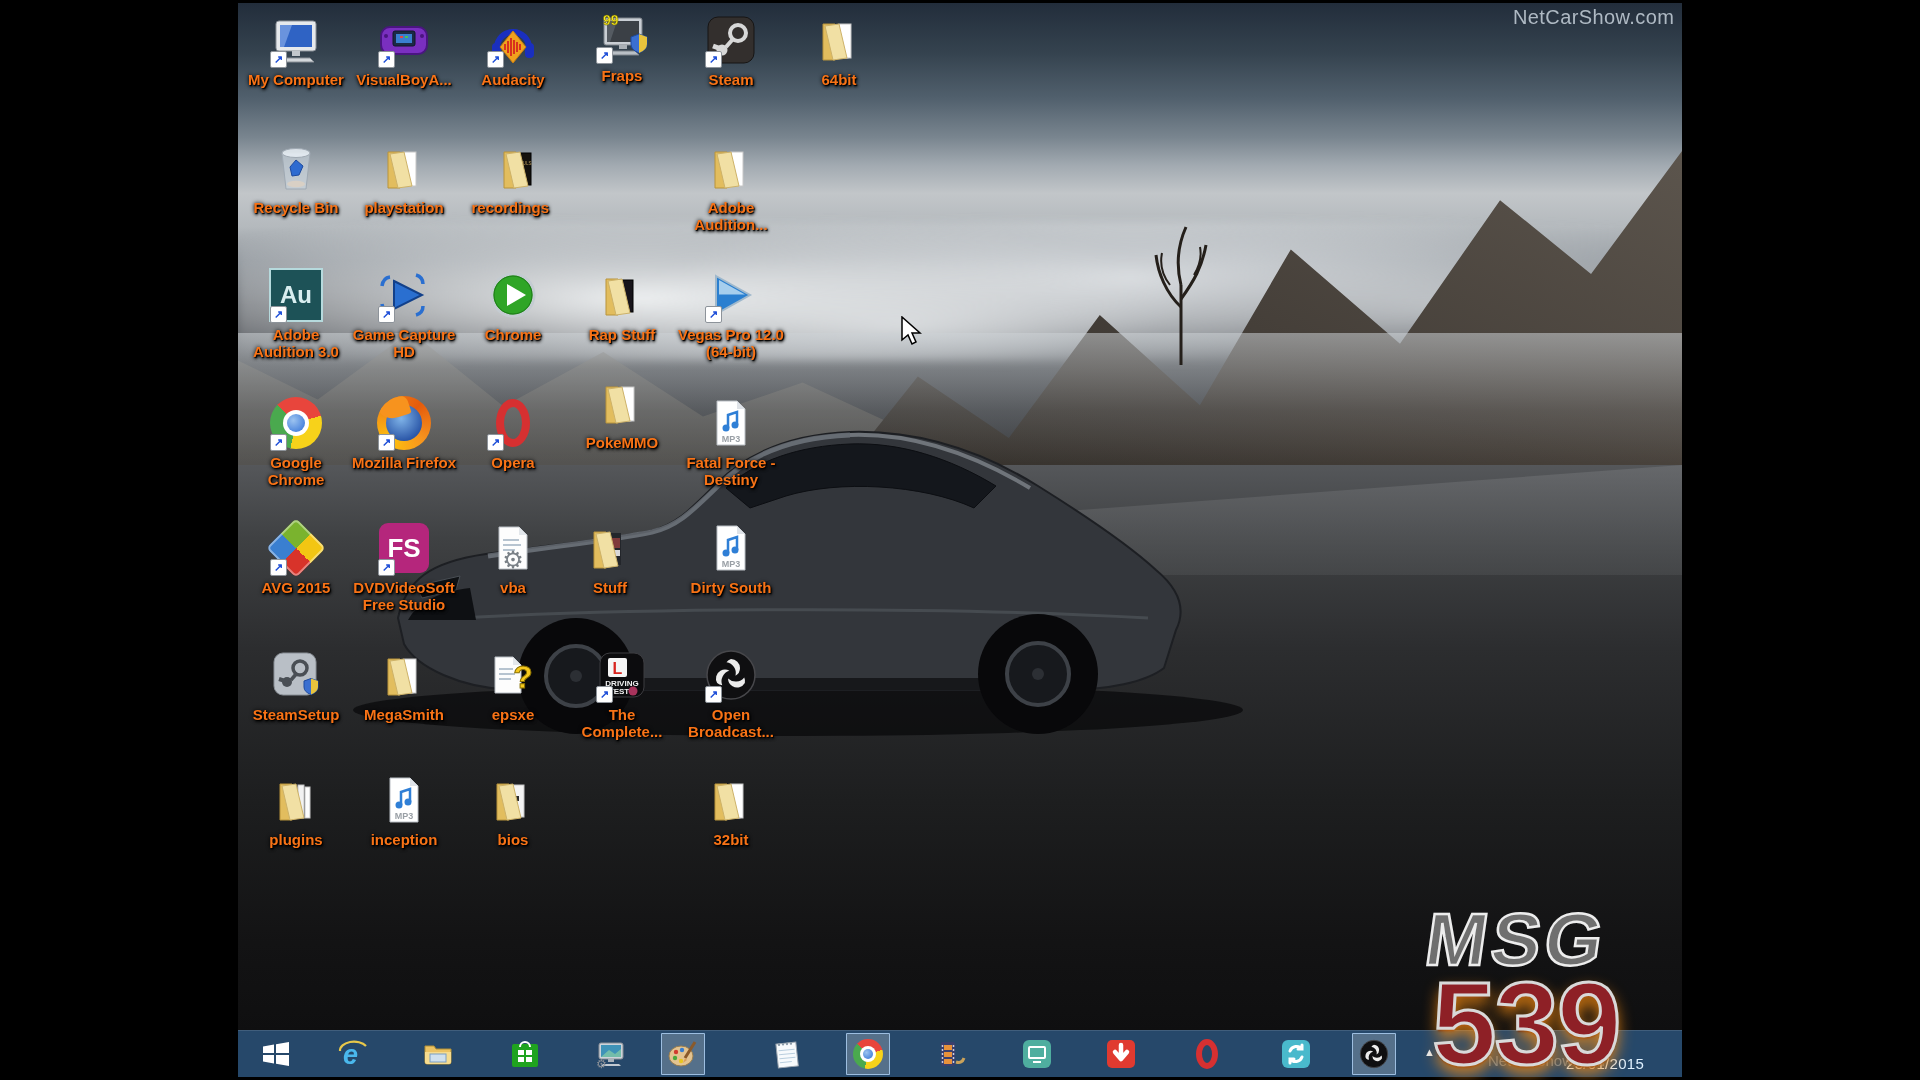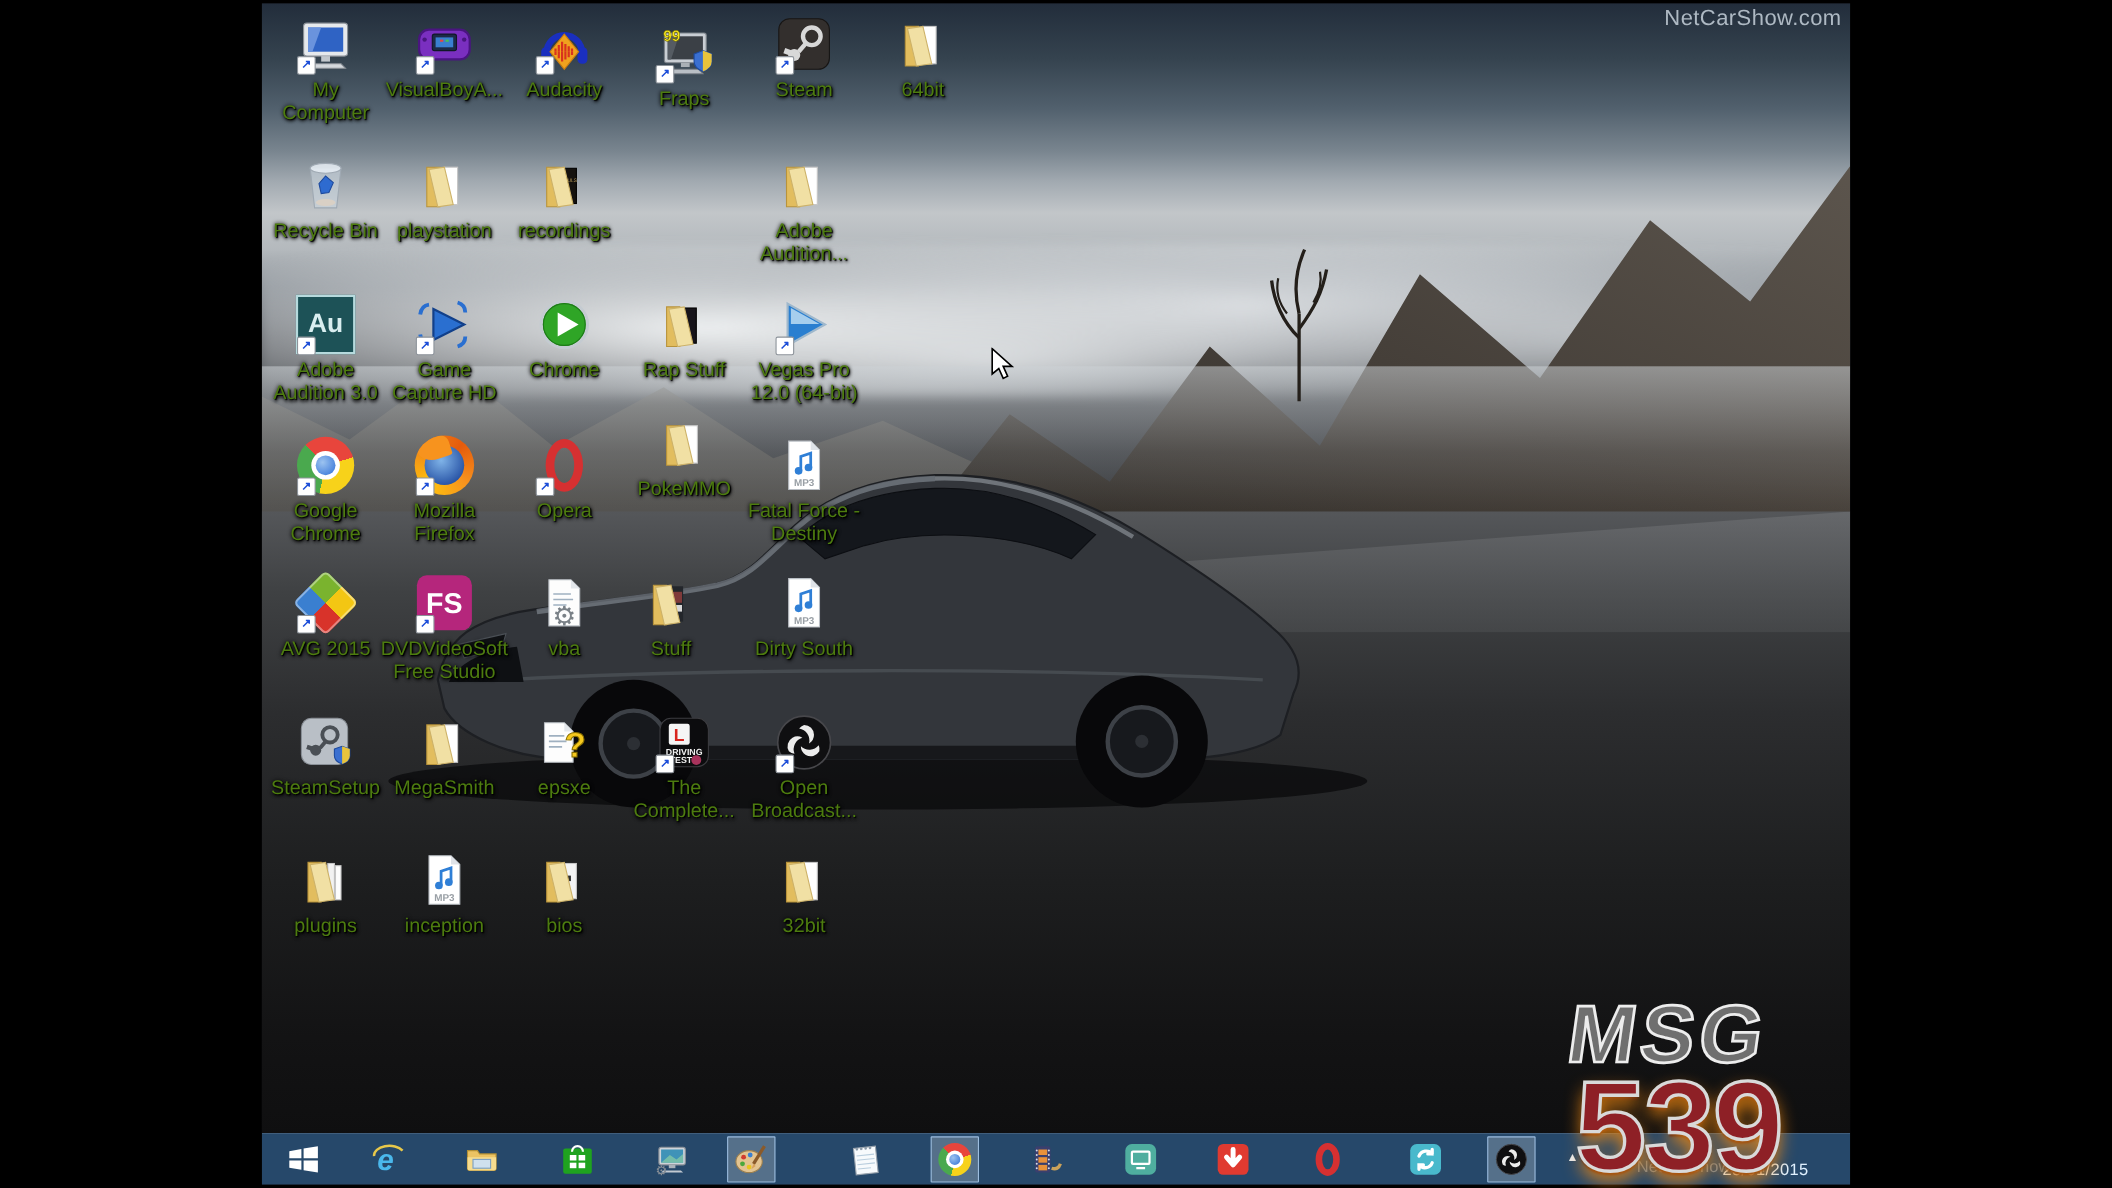--- a/index.html
+++ b/index.html
@@ -29,22 +29,22 @@
     background:linear-gradient(180deg,#55575a 0%,#3f4143 12%,#2c2d2f 30%,#1d1e1f 55%,#131314 78%,#0d0d0e 100%);}
   .road-light{position:absolute;left:44%;right:0;top:462px;height:110px;opacity:.65;
     background:linear-gradient(180deg,#6f7174,#4a4c4e);clip-path:polygon(0 55%,100% 0,100% 100%,0 100%);}
   .tree{position:absolute;left:898px;top:212px;}
   #car{position:absolute;left:100px;top:315px;width:915px;height:430px;}
   
   #icons{position:absolute;inset:0;}
   .dicon{position:absolute;width:108px;display:flex;flex-direction:column;align-items:center;}
   .dart{position:relative;width:58px;height:58px;display:flex;align-items:center;justify-content:center;}
   .dart svg{width:56px;height:56px;}
-  .dlabel{margin-top:2px;font-size:18px;color:#4d7c0f;text-align:center;line-height:1.15;
-    text-shadow:1px 1px 1px #000,0 0 4px #000,1px 2px 3px rgba(0,0,0,.9);}
+  .dlabel{margin-top:2px;font-size:15px;color:#f97316;text-align:center;line-height:1.15;
+    text-shadow:1px 1px 1px #000,0 0 4px #000,1px 2px 3px rgba(0,0,0,.9);font-weight:bold;}
   .scut{position:absolute;left:3px;bottom:1px;width:15px;height:15px;background:#fff;
     border:1px solid #8d939a;border-radius:2px;display:flex;align-items:center;justify-content:center;
     font-size:11px;font-weight:bold;color:#1d4ed8;line-height:1;}
   .sq-au{width:50px;height:50px;background:#1d5257;border:2px solid #b6dadd;color:#d9eef0;
     display:flex;align-items:center;justify-content:center;font-size:24px;font-weight:bold;}
   .sq-fs{width:50px;height:50px;background:#b5267c;border-radius:9px;color:#fff;
     display:flex;align-items:center;justify-content:center;font-size:26px;font-weight:bold;}
   .cicon{width:52px;height:52px;border-radius:50%;
     background:conic-gradient(from -45deg,#e8453c 0 33%,#f7d21a 0 66%,#4aa94e 0 100%);position:relative;}
   .cicon::before{content:"";position:absolute;inset:13px;border-radius:50%;background:#fff;}
@@ -166,21 +166,21 @@
     <rect x="7" y="31" width="9" height="15" rx="4" fill="#1a2fbf"></rect>
               <rect x="40" y="31" width="9" height="15" rx="4" fill="#1a2fbf"></rect>
     <polygon points="28,19 41,35 28,51 15,35" fill="#f0a21e" stroke="#c87d10"></polygon>
     <path d="M20 35 v-3 M23 35 v-6 M26 35 v-9 M29 35 v-7 M32 35 v-5 M35 35 v-3" stroke="#d8321e" stroke-width="2"></path>
     <path d="M20 35 v3 M23 35 v6 M26 35 v9 M29 35 v7 M32 35 v5 M35 35 v3" stroke="#d8321e" stroke-width="2"></path>
             </svg>
             <span class="scut">↗</span>
           </div>
           <div class="dlabel">Audacity</div>
         </div>
-        <div class="dicon" style="left: 330px; top: 16px;">
+        <div class="dicon" style="left: 330px; top: 4px;">
           <div class="dart">
             <svg viewBox="0 0 56 56">
               <rect x="10" y="10" width="38" height="27" rx="2" fill="#c9ced4" stroke="#7d838a"></rect>
     <rect x="13" y="13" width="32" height="21" fill="#3b4046"></rect>
               <path d="M13 13 h10 l-7 21 h-3 z" fill="#555b62"></path>
     <rect x="25" y="37" width="8" height="4" fill="#aab0b6"></rect>
               <path d="M17 43 h24 l4 4 h-32 z" fill="#b9bfc5" stroke="#7d838a"></path>
     <text x="9" y="17" font-size="14" font-weight="bold" fill="#f5e81e" stroke="#6a6000" stroke-width=".5">99</text>
     <path d="M37 29 l8 -3 l8 3 v7 q0 6 -8 9 q-8 -3 -8 -9 z" fill="#3a6fd0" stroke="#1d4a9e"></path>
     <path d="M45 26 l8 3 v7 q0 6 -8 9 z" fill="#e8c33c"></path>
@@ -228,21 +228,21 @@
           <div class="dart">
             <svg viewBox="0 0 56 56">
   <path d="M12 12 h12 v36 h-12 z" fill="#e2bd5e" stroke="#b8933b"></path>
               <rect x="24" y="14" width="13" height="32" fill="#fbfbfb" stroke="#c6c6c6"></rect>
   <rect x="28" y="12" width="12" height="34" fill="#fff" stroke="#c6c6c6"></rect>
   <path d="M14 14 L28 12 L36 46 L22 48 Z" fill="#f1e0a4" stroke="#cdb269"></path>
             </svg>
           </div>
           <div class="dlabel">playstation</div>
         </div>
-        <div class="dicon" style="left: 221px; top: 136px;">
+        <div class="dicon" style="left: 203px; top: 136px; align-items: flex-end;">
           <div class="dart">
             <svg viewBox="0 0 56 56">
   <path d="M12 12 h12 v36 h-12 z" fill="#e2bd5e" stroke="#b8933b"></path>
               <rect x="25" y="13" width="14" height="32" fill="#15120e" stroke="#000"></rect>
     <text x="32" y="25" font-size="4.5" fill="#b89a5a" text-anchor="middle">SOULS</text>
   <path d="M14 14 L28 12 L36 46 L22 48 Z" fill="#f1e0a4" stroke="#cdb269"></path>
             </svg>
           </div>
           <div class="dlabel">recordings</div>
         </div>

